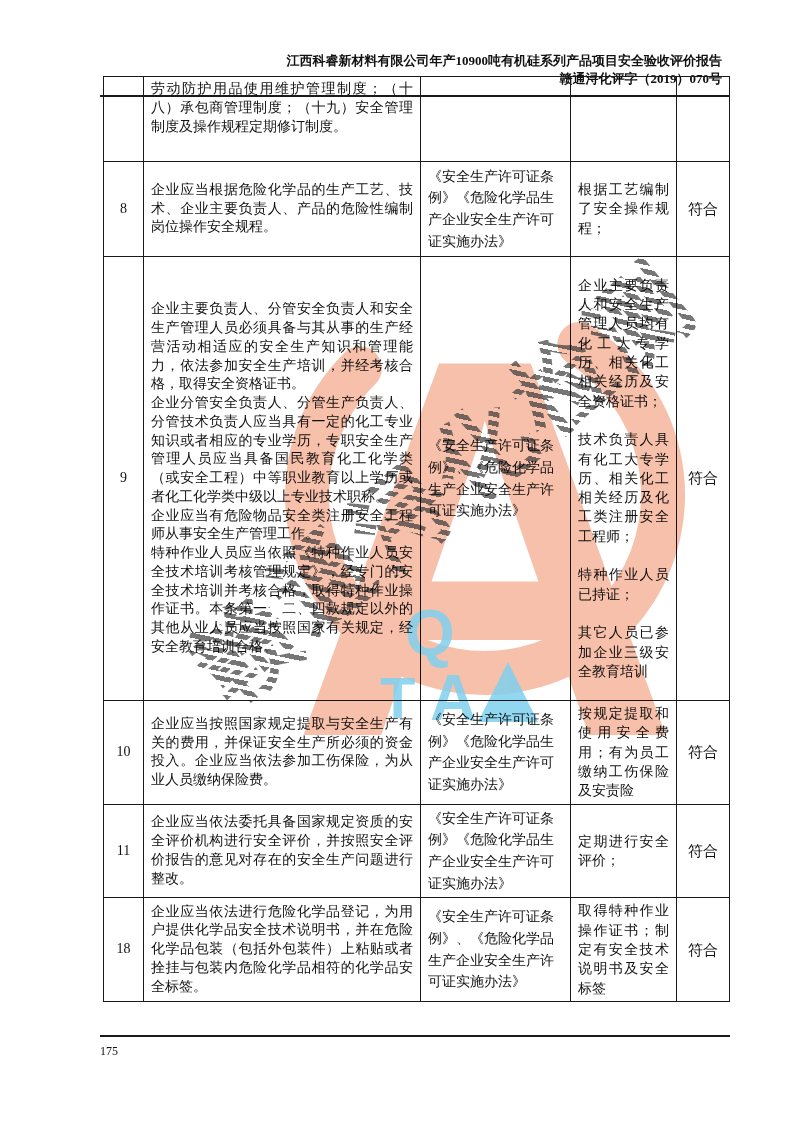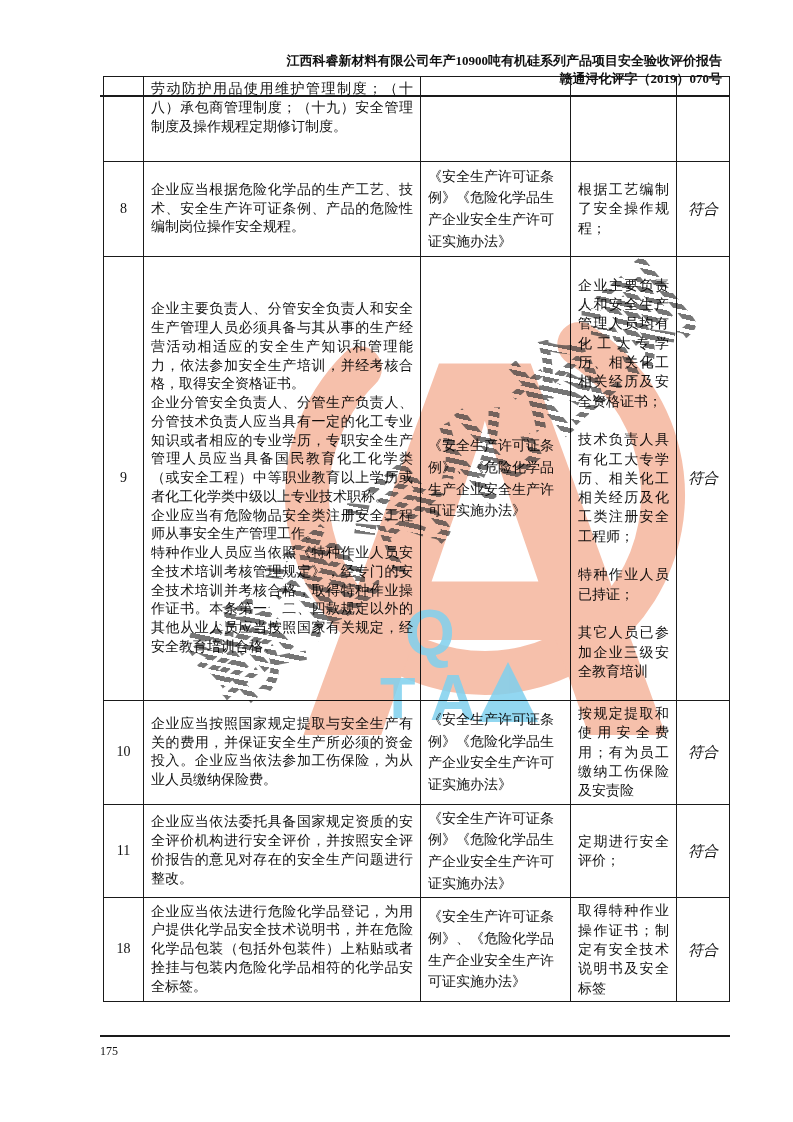--- a/index.html
+++ b/index.html
@@ -25,21 +25,21 @@
   }
   table.doc-table td{
     border:1px solid #1a1a1a;
     padding:3px 7px;vertical-align:middle;
     box-sizing:border-box;overflow:hidden;
   }
   td.c-no  {text-align:center;font-size:14px;}
   td.c-desc{text-align:justify;text-justify:inter-character;}
   td.c-basis{text-align:left;line-height:1.55;}
   td.c-find{text-align:justify;text-justify:inter-character;line-height:1.38;padding:4px 6px;}
-  td.c-res {text-align:center;font-size:15px;font-style:italic;}
+  td.c-res {text-align:center;font-size:15px;}
   .pre{white-space:pre-line;}
   
   .footer-rule{
     position:absolute;left:100px;top:1035px;width:630px;height:0;
     border-top:2px solid #1a1a1a;
   }
   .page-number{
     position:absolute;left:100px;top:1044px;width:630px;
     text-align:left;font-size:12px;
   }
@@ -81,21 +81,21 @@
   <tbody>
     <tr style="height:85px">
       <td class="c-no"></td>
       <td class="c-desc" style="vertical-align:top">劳动防护用品使用维护管理制度；（十八）承包商管理制度；（十九）安全管理制度及操作规程定期修订制度。</td>
       <td class="c-basis"></td>
       <td class="c-find"></td>
       <td class="c-res"></td>
     </tr>
     <tr style="height:95px">
       <td class="c-no">8</td>
-      <td class="c-desc">企业应当根据危险化学品的生产工艺、技术、安全生产许可证条例、产品的危险性编制岗位操作安全规程。</td>
+      <td class="c-desc">企业应当根据危险化学品的生产工艺、技术、企业主要负责人、产品的危险性编制岗位操作安全规程。</td>
       <td class="c-basis">《安全生产许可证条例》《危险化学品生产企业安全生产许可证实施办法》</td>
       <td class="c-find">根据工艺编制了安全操作规程；</td>
       <td class="c-res">符合</td>
     </tr>
     <tr style="height:444px">
       <td class="c-no">9</td>
       <td class="c-desc pre">企业主要负责人、分管安全负责人和安全生产管理人员必须具备与其从事的生产经营活动相适应的安全生产知识和管理能力，依法参加安全生产培训，并经考核合格，取得安全资格证书。
 企业分管安全负责人、分管生产负责人、分管技术负责人应当具有一定的化工专业知识或者相应的专业学历，专职安全生产管理人员应当具备国民教育化工化学类（或安全工程）中等职业教育以上学历或者化工化学类中级以上专业技术职称。
 企业应当有危险物品安全类注册安全工程师从事安全生产管理工作。
 特种作业人员应当依照《特种作业人员安全技术培训考核管理规定》，经专门的安全技术培训并考核合格，取得特种作业操作证书。本条第一、二、四款规定以外的其他从业人员应当按照国家有关规定，经安全教育培训合格。</td>

